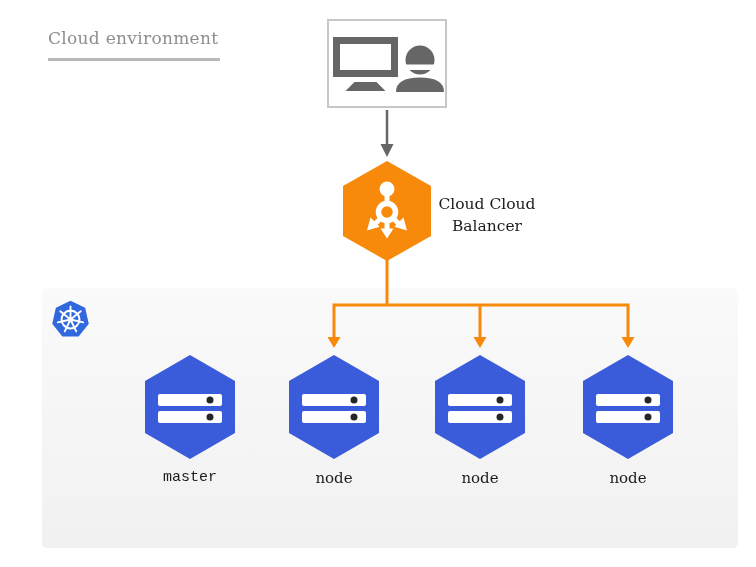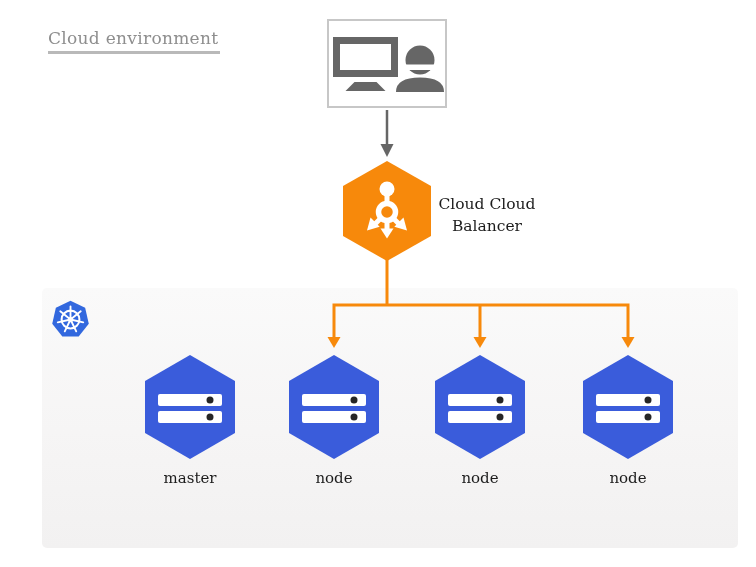--- a/index.html
+++ b/index.html
@@ -4,21 +4,21 @@
 <style>
   html,body{margin:0;padding:0;}
   body{font-family:"DejaVu Serif","Liberation Serif",serif;background:#fff;}
   .canvas{position:relative;width:756px;height:567px;background:#fff;overflow:hidden;}
 
   .title{
     position:absolute;left:48px;top:28px;
     font-size:17px;color:var(--title_gray);
     letter-spacing:.3px;
     border-bottom:3px solid var(--underline_gray);
-    padding:0 2px 3px 0;display:inline-block;
+    padding:0 2px 10px 0;display:inline-block;
   }
 
   .client-box{
     position:absolute;left:327px;top:19px;width:120px;height:89px;
     box-sizing:border-box;background:#fff;border:2px solid var(--box_border);
   }
 
   .lb-hex{position:absolute;left:343px;top:161px;width:88px;height:100px;}
   .lb-label{
     position:absolute;left:437px;top:193px;width:100px;
@@ -38,21 +38,21 @@
   .node-hex{position:absolute;width:90px;height:104px;top:355px;}
   .node-hex.n0{left:145px;}
   .node-hex.n1{left:289px;}
   .node-hex.n2{left:435px;}
   .node-hex.n3{left:583px;}
 
   .node-label{
     position:absolute;top:469px;width:90px;text-align:center;
     font-size:15px;color:var(--label_text);
   }
-  .node-label.n0{left:145px;}
+  .node-label.n0{left:145px;font-family:Liberation Mono, monospace;}
   .node-label.n1{left:289px;}
   .node-label.n2{left:435px;}
   .node-label.n3{left:583px;}
 
   .fill-orange{fill:var(--orange);}
   .stroke-orange{stroke:var(--orange);}
   .fill-blue{fill:var(--node_blue);}
   .fill-k8s{fill:var(--kubernetes_blue);}
   .fill-gray{fill:var(--icon_gray);}
   .stroke-gray{stroke:var(--icon_gray);}

